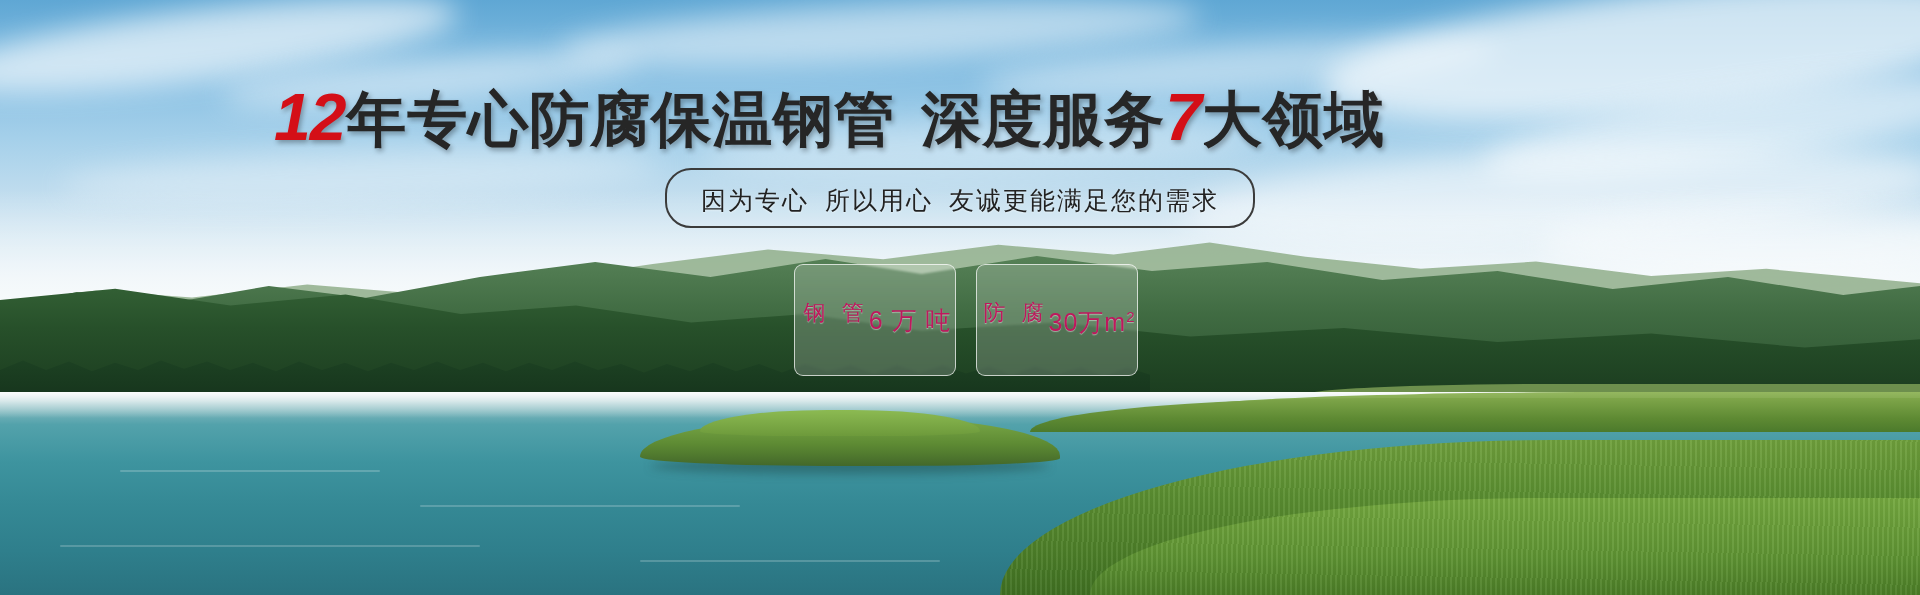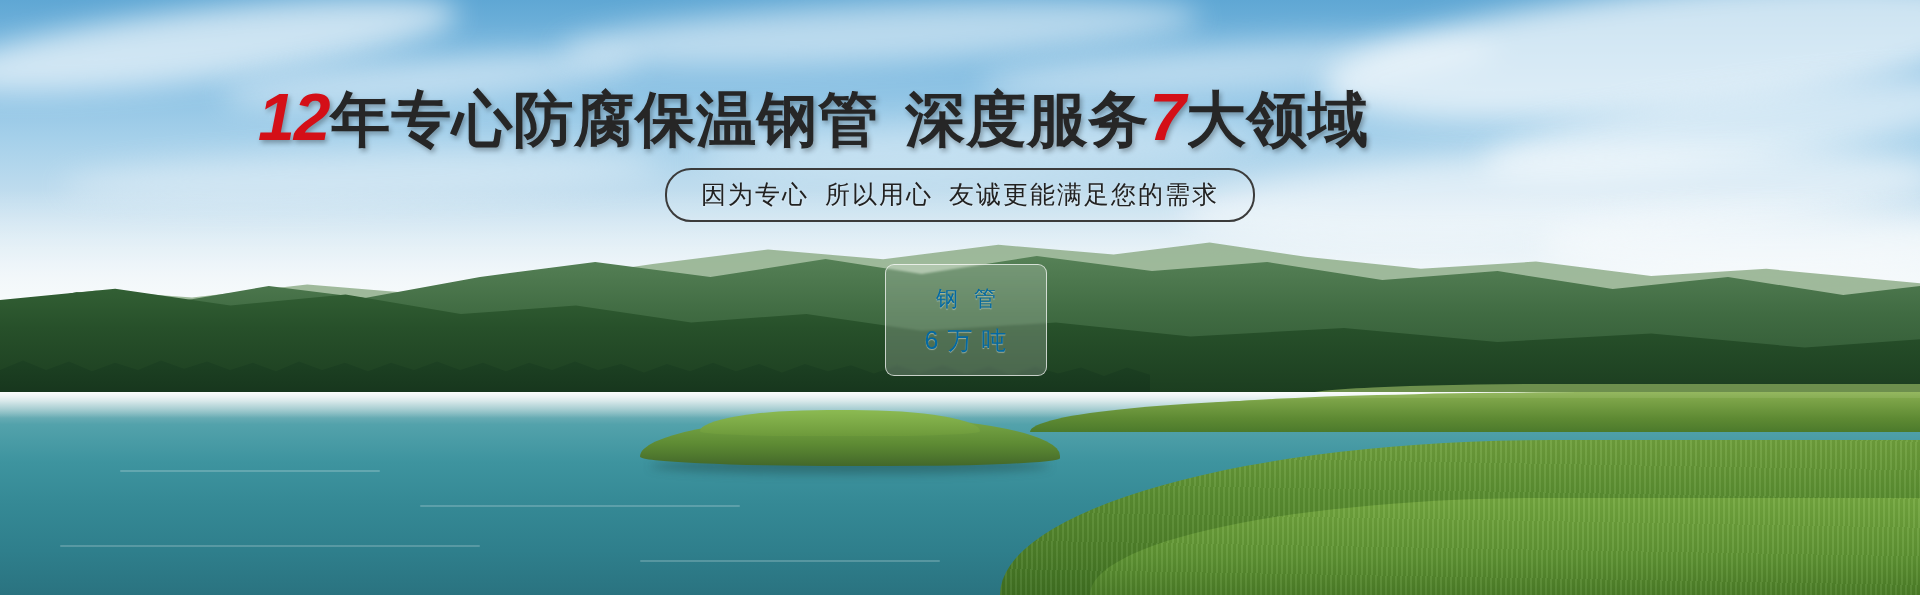--- a/index.html
+++ b/index.html
@@ -153,52 +153,53 @@
   }
 
   
   .headline{
     position:absolute;left:0;top:86px;width:1627px;
     text-align:center;white-space:nowrap;
     font-family:"Liberation Sans","DejaVu Sans",sans-serif;
     font-weight:bold;font-size:60px;line-height:62px;
     color:#262626;letter-spacing:1px;
     text-shadow:2px 3px 5px rgba(0,0,0,.30);
+    padding-left:16px;
   }
   .headline .num{
     color:#d40f17;font-size:66px;font-style:italic;
     letter-spacing:-1px;margin-right:1px;
   }
   .headline .gap{display:inline-block;width:26px;}
 
   .pill{
     position:absolute;left:50%;top:168px;transform:translateX(-50%);
-    padding:9px 34px 11px;
+    padding:15px 34px 11px;
     border:2px solid #3b3b3b;border-radius:26px;
     font-size:25px;line-height:30px;color:#222;
     letter-spacing:2px;white-space:nowrap;
     background:rgba(255,255,255,0.04);
     text-shadow:0 1px 2px rgba(255,255,255,.5);
   }
   .pill .sp{display:inline-block;width:16px;}
 
   
   .cards{
     position:absolute;left:50%;top:264px;transform:translateX(-50%);
     display:flex;gap:8px;
   }
   .card{
     width:160px;height:110px;
     border:1px solid rgba(255,255,255,.70);
     border-radius:9px;
     background:rgba(255,255,255,.20);
     backdrop-filter:blur(1px);
-    display:flex;flex-direction:column;
+    display:flex;flex-direction:row;
     align-items:center;justify-content:center;
-    color:#0369a1;
+    color:#be185d;
     margin-left:12px;
   }
   .card .c-title{
     font-size:22px;line-height:26px;letter-spacing:5px;
     text-indent:5px;margin-bottom:14px;
     text-shadow:0 1px 1px rgba(255,255,255,.45);
   }
   .card .c-value{
     font-size:25px;line-height:28px;letter-spacing:1px;
     text-shadow:0 1px 1px rgba(255,255,255,.45);
@@ -256,17 +257,21 @@
     <span>因为专心</span><span class="sp"></span><span>所以用心</span><span class="sp"></span><span>友诚更能满足您的需求</span>
   </div>
 
   <div class="cards">
 
     <div class="card">
       <div class="c-title">钢 管</div>
       <div class="c-value"><span>6 万 吨</span></div>
     </div>
 
+    <div class="card">
+      <div class="c-title">防 腐</div>
+      <div class="c-value"><span>30万m</span><sup>2</sup></div>
+    </div>
 
 
   </div>
 
 </div>
 
 </body></html>

